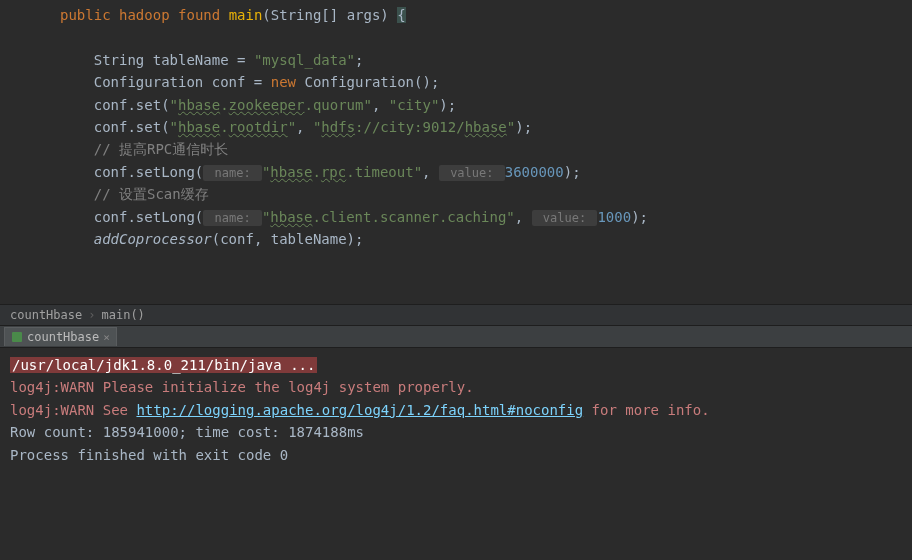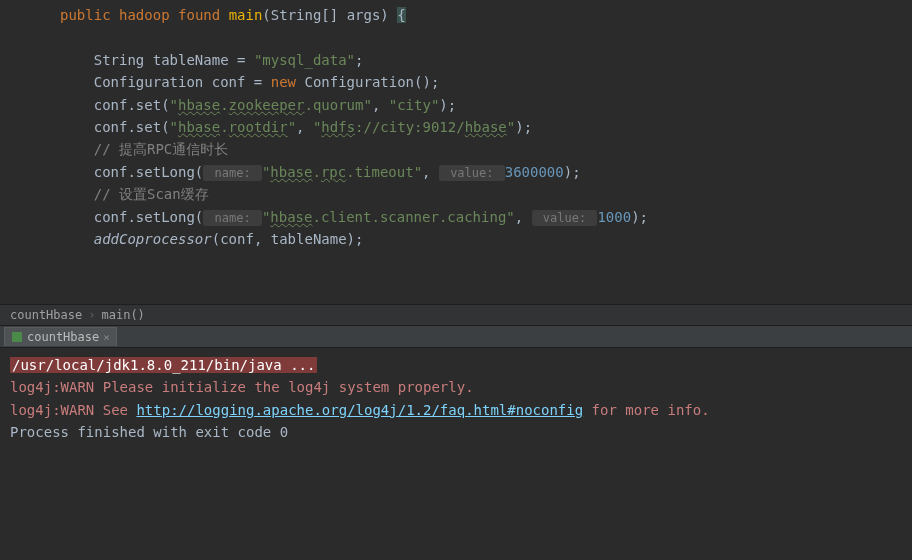--- a/index.html
+++ b/index.html
@@ -116,15 +116,16 @@
     </span>
     <span>countHbase</span>
     <span class="close-x">×</span>
   </div>
 </div>
 
 <div class="console-output">
   <div class="output-line"><span class="cmd-highlight">/usr/local/jdk1.8.0_211/bin/java ...</span></div>
   <div class="output-line warn-line">log4j:WARN Please initialize the log4j system properly.</div>
   <div class="output-line warn-line"><span>log4j:WARN See </span><a class="link">http://logging.apache.org/log4j/1.2/faq.html#noconfig</a><span> for more info.</span></div>
+  <div class="output-line">Row count: 185941000; time cost: 1874188ms</div>
   <div class="output-line"></div>
   <div class="output-line">Process finished with exit code 0</div>
 </div>
 
 </body></html>

